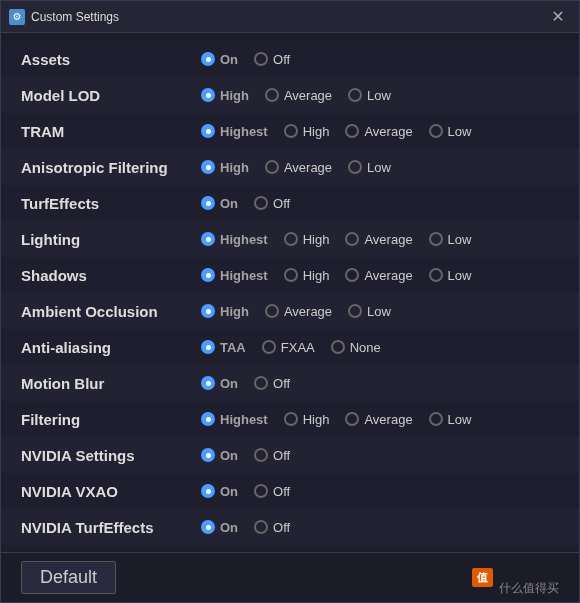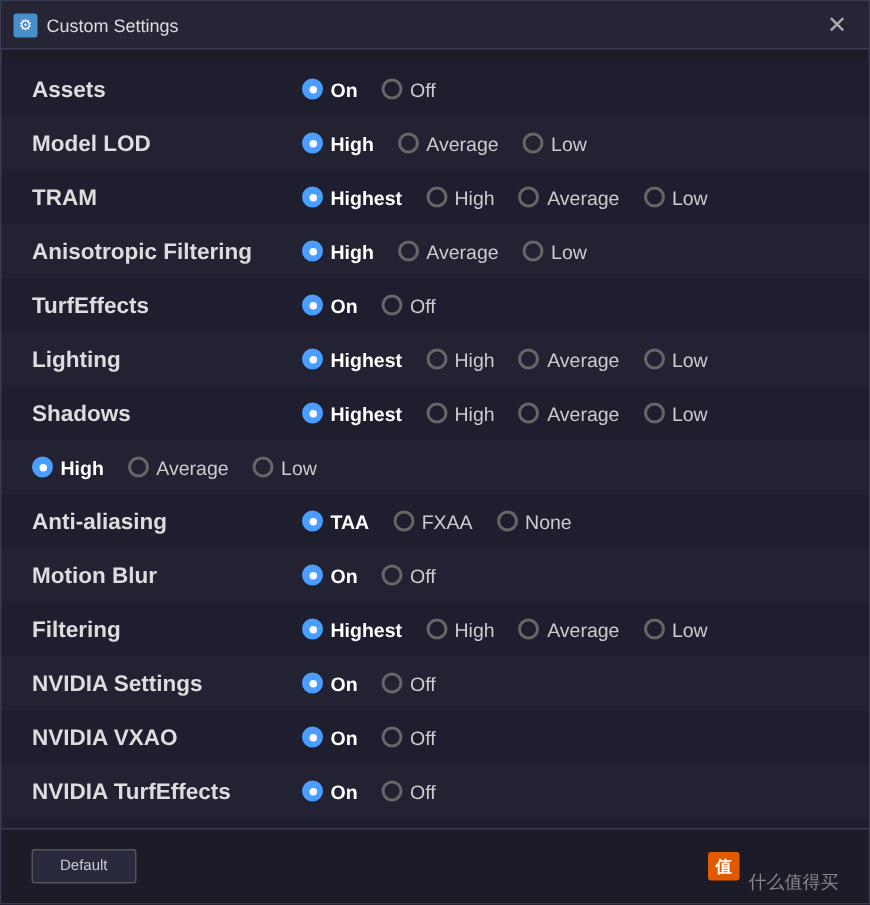--- a/index.html
+++ b/index.html
@@ -109,40 +109,40 @@
       width: 5px;
       height: 5px;
       border-radius: 50%;
       background: white;
     }
     .radio-label {
       color: #ccc;
       font-size: 13px;
     }
     .radio-option.selected .radio-label {
-      color: #ffffff;
+      color: #a3a3a3;
       font-weight: bold;
     }
     .footer {
       height: 50px;
       background: #1c1c28;
       border-top: 1px solid #3a3a50;
       display: flex;
       align-items: center;
       padding: 0 20px;
       flex-shrink: 0;
       justify-content: space-between;
     }
     .default-btn {
       background: #2a2a3e;
       border: 1px solid #555;
       color: #ccc;
       padding: 5px 18px;
       cursor: pointer;
-      font-size: 10px;
+      font-size: 18px;
       border-radius: 2px;
     }
     .watermark {
       display: flex;
       align-items: center;
       gap: 6px;
       color: #888;
       font-size: 12px;
     }
     .watermark-logo {
@@ -288,20 +288,21 @@
             <div class="radio-circle"></div>
             <span class="radio-label">Average</span>
           </div>
           <div class="radio-option">
             <div class="radio-circle"></div>
             <span class="radio-label">Low</span>
           </div>
         </div>
       </div>
       <div class="row">
+        <div class="label">Ambient Occlusion</div>
         <div class="options">
           <div class="radio-option selected">
             <div class="radio-circle selected"></div>
             <span class="radio-label">High</span>
           </div>
           <div class="radio-option">
             <div class="radio-circle"></div>
             <span class="radio-label">Average</span>
           </div>
           <div class="radio-option">

